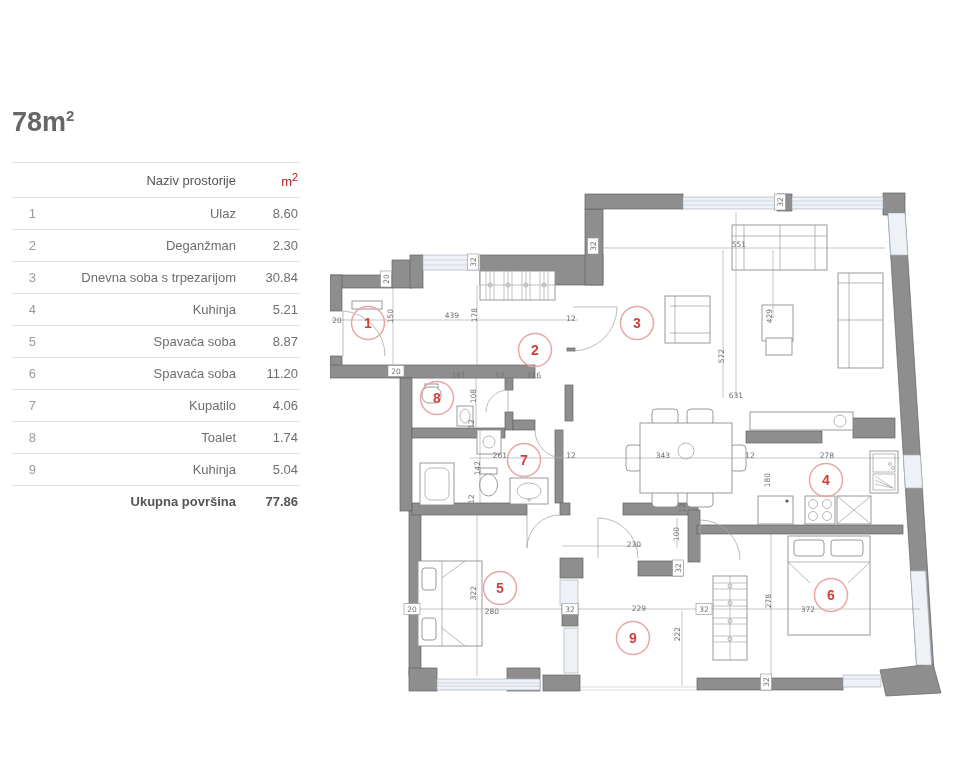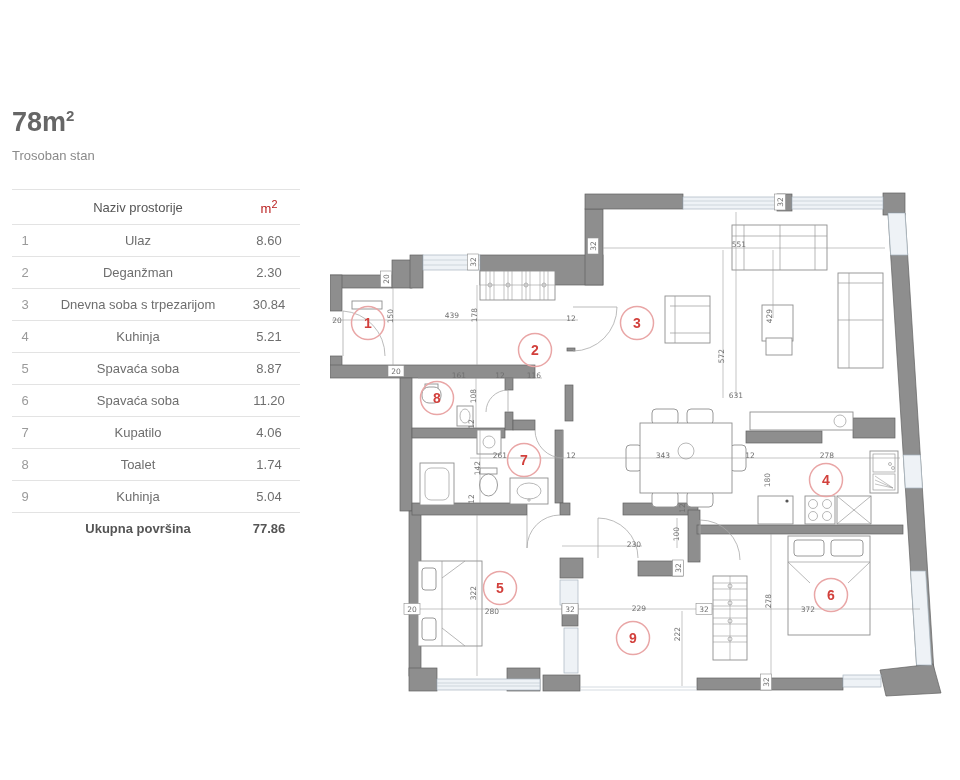--- a/index.html
+++ b/index.html
@@ -5,21 +5,21 @@
   html,body{margin:0;padding:0;background:#ffffff;}
   body{width:960px;height:780px;position:relative;font-family:"Liberation Sans",sans-serif;overflow:hidden;}
 
   .panel{position:absolute;left:12px;top:108px;width:288px;}
   .panel h1{margin:0;font-size:27px;font-weight:bold;color:#666;line-height:1;}
   .panel h1 sup{font-size:15px;}
   .subtitle{margin-top:12px;font-size:13px;color:#8a8a8a;}
 
   table.rooms{width:100%;border-collapse:collapse;margin-top:26px;font-size:13px;}
   table.rooms tr{border-top:1px solid #e3e3e3;}
-  table.rooms th, table.rooms td{padding:8px 2px;text-align:center;font-weight:normal;}
+  table.rooms th, table.rooms td{padding:8px 2px;text-align:right;font-weight:normal;}
   th.h-name{color:#555;font-weight:bold;}
   th.h-unit{color:#b91c1c;font-weight:bold;text-align:right;}
   td.c-num{color:#9a9a9a;width:22px;}
   td.c-name{color:#6e6e6e;}
   td.c-area{color:#6e6e6e;text-align:right;width:58px;}
   tr.total td{font-weight:bold;color:#555;}
 
   .plan-wrap{position:absolute;left:330px;top:168px;width:630px;height:545px;}
 
   
@@ -34,21 +34,20 @@
   .dim-box{fill:#ffffff;stroke:#8f8f8f;stroke-width:.6;}
   .room-ring{fill:none;stroke:#e9a6a6;stroke-width:1.5;}
   .room-num{font:bold 14px "Liberation Sans",sans-serif;fill:#d2403c;text-anchor:middle;}
   .hatch{stroke:#9a9a9a;stroke-width:.6;}
 </style>
 </head>
 <body>
 
 <div class="panel">
   <h1><span>78m</span><sup>2</sup></h1>
-  <div class="subtitle">Trosoban stan</div>
 
   <table class="rooms">
     <thead>
       <tr>
         <th class="c-num"></th>
         <th class="h-name">Naziv prostorije</th>
         <th class="h-unit"><span>m</span><sup>2</sup></th>
       </tr>
     </thead>
     <tbody id="rows-body">

